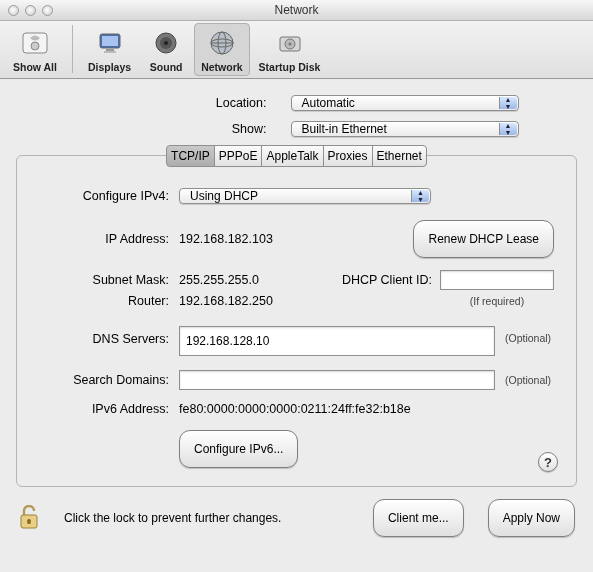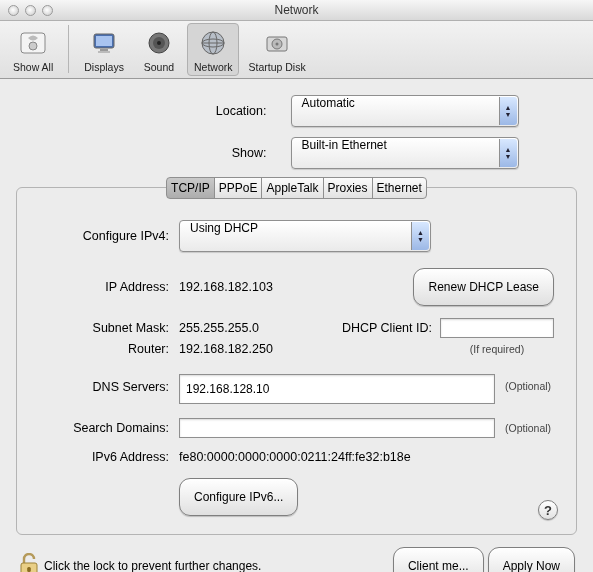--- a/index.html
+++ b/index.html
@@ -45,31 +45,31 @@
 }
 .tbitem {
   display: flex; flex-direction: column; align-items: center;
   padding: 2px 6px; border: 1px solid transparent; border-radius: 4px;
   cursor: default; min-width: 52px;
 }
 .tbitem.active { background: #d5d5d5; border-color: #b0b0b0; }
 .tbitem .ico {
   width: 34px; height: 34px; display: flex; align-items: center; justify-content: center;
 }
-.tbitem .lbl { font-size: 10.5px; color: #222; margin-top: 1px; }
+.tbitem .lbl { font-size: 10.5px; color: #222; margin-top: 1px; font-weight: bold; }
 .content { padding: 16px 0 0 0; }
 .row { display: flex; align-items: center; justify-content: center; margin-bottom: 10px; gap: 16px; }
 .row .lab { width: 200px; text-align: right; padding-right: 8px; font-size: 12.5px; }
 .aqua-select {
   position: relative;
-  height: 32px;
+  height: 16px;
   background: linear-gradient(#fff, #eaeaea);
   border: 1px solid #8f8f8f;
   border-radius: 4px;
-  display: flex; 
+  display: flex; align-items: center;
   padding: 0 24px 0 10px;
   box-shadow: inset 0 1px 0 #fff, 0 1px 1px rgba(0,0,0,0.15);
   font-size: 12px;
 }
 .aqua-select .arrows {
   position: absolute; right: 1px; top: 1px; bottom: 1px; width: 18px;
   background: linear-gradient(#d8e8ff, #9cb8e6);
   border-left: 1px solid #8f8f8f;
   border-radius: 0 3px 3px 0;
   display: flex; flex-direction: column; align-items: center; justify-content: center;
@@ -126,21 +126,21 @@
   border: 1px solid #7f7f7f;
   background: linear-gradient(#fff,#e2e2e2);
   font-size: 13px; font-weight: bold; color: #333;
   display: flex; align-items: center; justify-content: center;
   position: absolute; right: 18px; bottom: 14px;
   box-shadow: 0 1px 1px rgba(0,0,0,0.2);
 }
 .footer {
   display: flex; align-items: center;
   padding: 12px 18px 0 18px;
-  gap: 4px;
+  gap: 24px;
 }
 .footer .spacer { flex: 1; }
 .lockicon svg { display: block; }
 </style>
 </head>
 <body>
 
 <div class="titlebar">
   <div class="traffic">
     <span></span>

